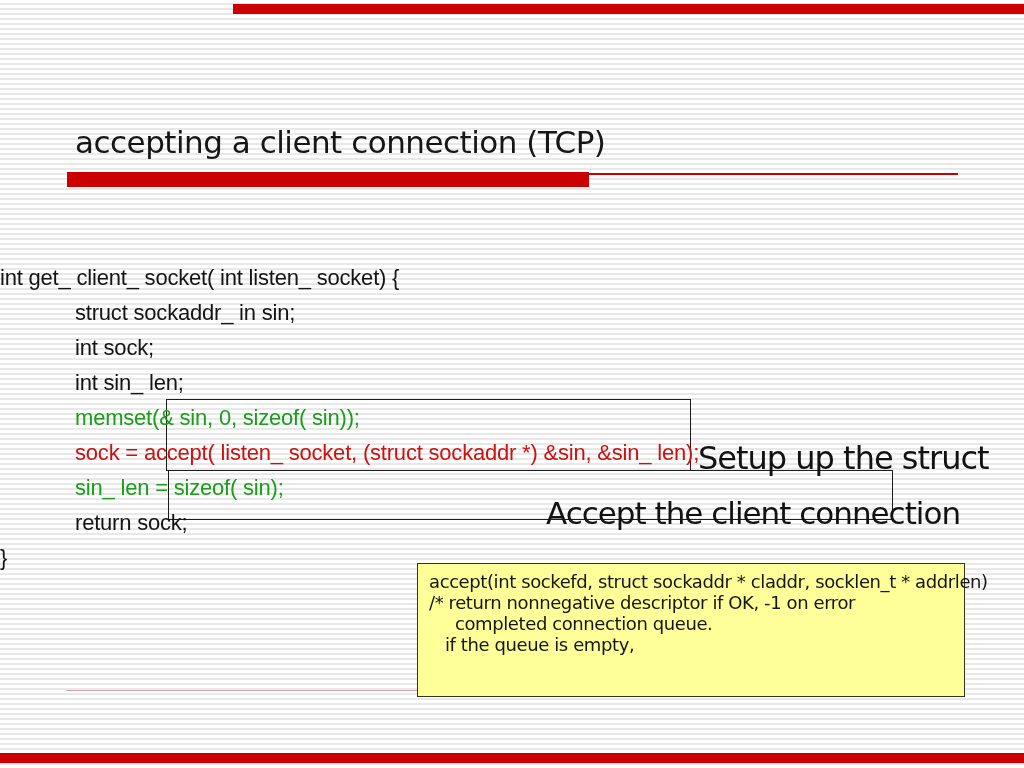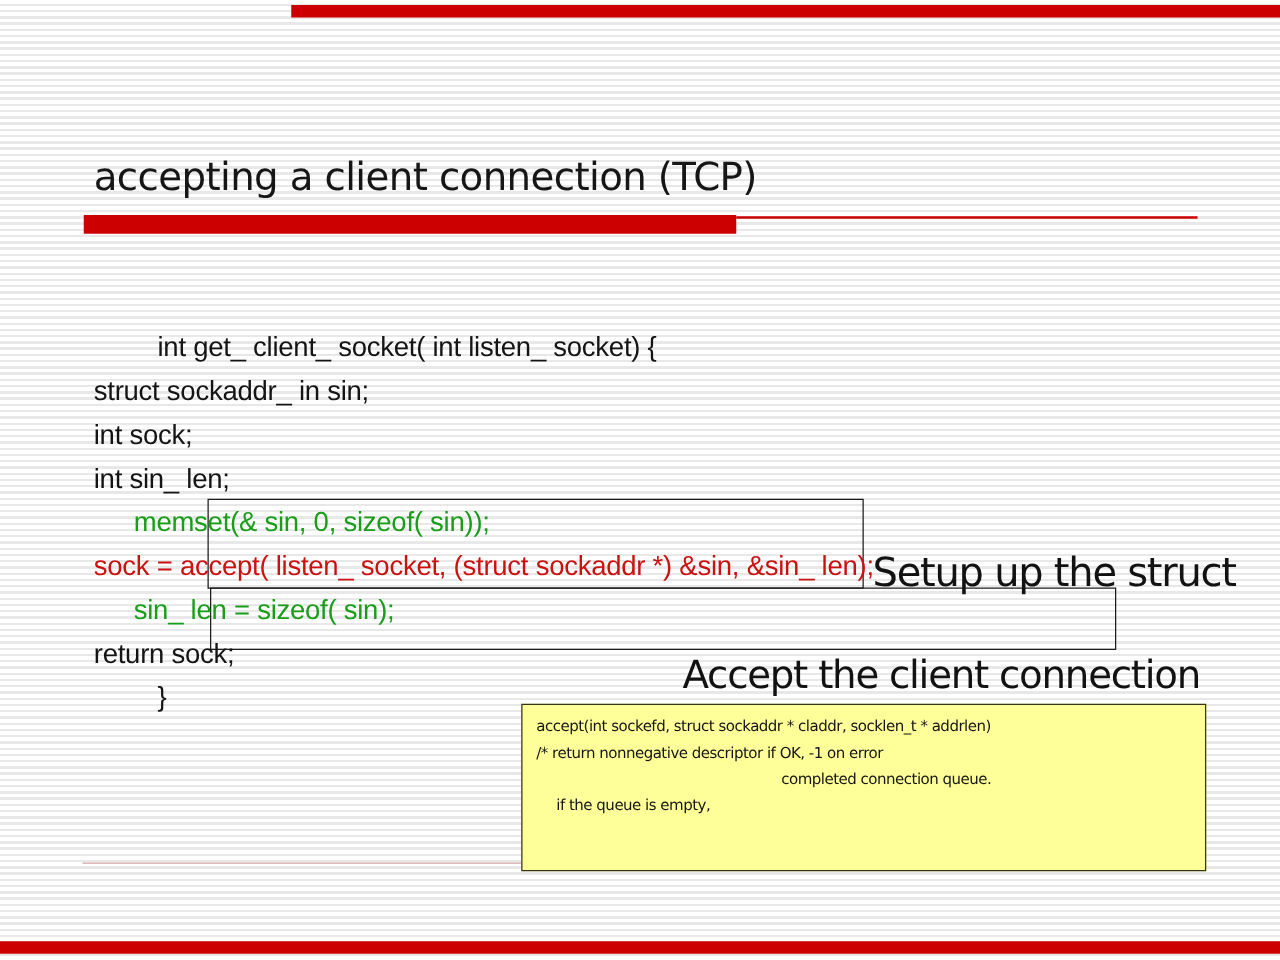--- a/index.html
+++ b/index.html
@@ -42,49 +42,49 @@
     background: var(--accent, #cc0000);
   }
 
   
   .code-block {
     position: absolute; left: 0; top: 260px; width: 1024px; z-index: 2;
     font-family: "Liberation Sans", sans-serif;
     font-size: 22px; letter-spacing: -0.2px;
   }
   .code-line { height: 35px; line-height: 35px; white-space: pre; }
-  .code-line.ind0 { padding-left: 126px; }
+  .code-line.ind0 { }
   .code-line.ind1 { padding-left: 75px; }
   .c-black { color: #141414; }
-  .c-green { color: var(--code-green, #1a9e1a); margin-left: 32px; }
+  .c-green { color: var(--code-green, #1a9e1a); }
   .c-red   { color: var(--code-red, #cc1111); }
 
   
   .hbox { position: absolute; border: 1px solid #1c1c1c; background: transparent; z-index: 1; }
   .hbox.setup-box  { left: 166px; top: 399px; width: 525px; height: 72px; }
   .hbox.accept-box { left: 168px; top: 470px; width: 725px; height: 50px; }
 
   
   .callout { position: absolute; white-space: nowrap; color: #121212; z-index: 3; }
   .callout.setup  { left: 698px; top: 416px; font-size: 32px; letter-spacing: -1px; margin-top: 23px; }
-  .callout.accept { left: 546px; top: 522px; font-size: 31px; letter-spacing: -1px; }
+  .callout.accept { left: 546px; top: 495px; font-size: 31px; letter-spacing: -1px; }
 
   
   .note {
     position: absolute; left: 417px; top: 563px; width: 548px; height: 134px;
     background: var(--note-bg, #ffff99);
     border: 1px solid #33331a;
     padding: 7px 1px 0 11px;
-    font-size: 12px; line-height: 21px; letter-spacing: -0.4px;
+    font-size: 18px; line-height: 21px; letter-spacing: -0.4px;
     color: #151515; z-index: 4;
   }
   .note-line { white-space: pre; }
   .note-line.n-ind0 { padding-left: 0; }
   .note-line.n-ind1 { padding-left: 16px; }
-  .note-line.n-ind2 { padding-left: 26px; text-align: center; }
+  .note-line.n-ind2 { padding-left: 26px; }
   .note-line.n-ind3 { padding-left: 92px; }
 </style>
 </head>
 <body>
 
 <div class="slide">
 
   <div class="bar-top"></div>
 
   <h1 class="title">accepting a client connection (TCP)</h1>

